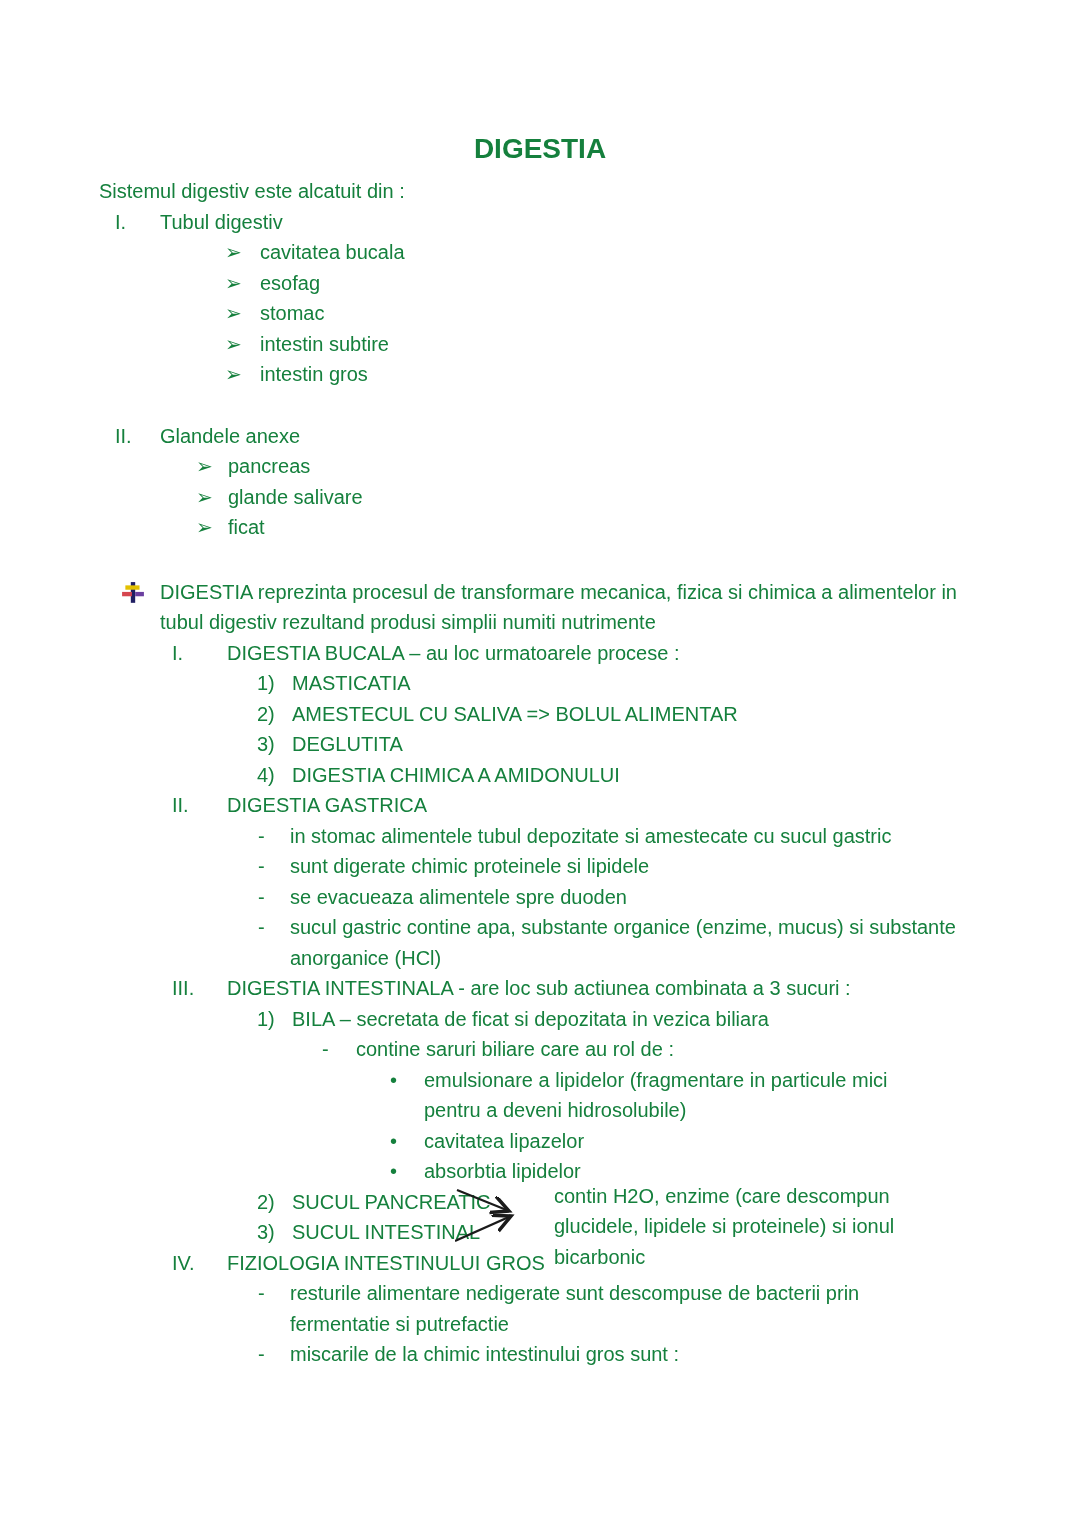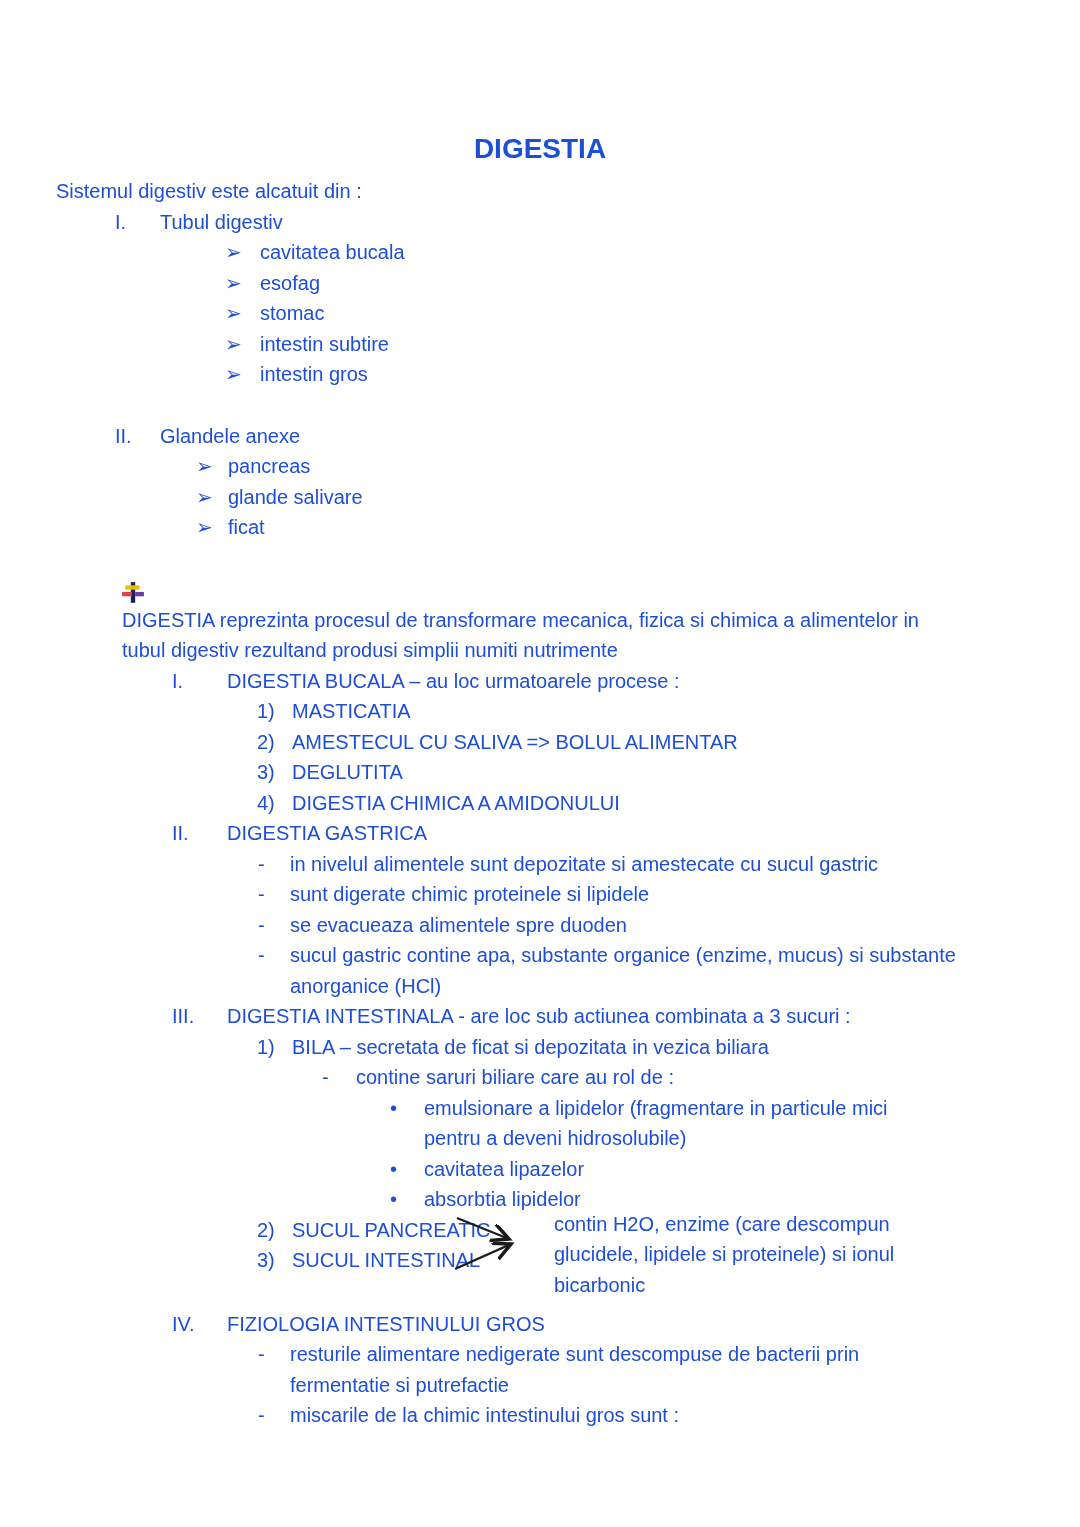--- a/index.html
+++ b/index.html
@@ -2,50 +2,50 @@
 <html><head>
 <meta charset="utf-8">
 <style>
   html,body { margin:0; padding:0; background:#ffffff; }
   .page {
     position:relative;
     width:1080px; height:1527px;
     background:#ffffff;
     font-family:"Liberation Sans", sans-serif;
     font-size:20px;
-    color:#1d4ed8;
+    color:#15803d;
     overflow:hidden;
   }
   .title {
     margin-top:130px;
     text-align:center;
     font-weight:bold;
     font-size:28px;
     line-height:38px;
   }
   .line { line-height:30.5px; }
-  .intro { margin-top:8px; padding-left:56px; }
+  .intro { margin-top:8px; padding-left:99px; }
   .row { display:flex; align-items:flex-start; line-height:30.5px; }
   .marker { flex:0 0 auto; }
   .txt { flex:0 1 auto; }
 
   
   .ind-roman-outer { padding-left:115px; } .ind-roman-outer .marker { width:45px; }
   .ind-arrow-1 { padding-left:225px; } .ind-arrow-1 .marker { width:35px; }
   .ind-arrow-2 { padding-left:196px; } .ind-arrow-2 .marker { width:32px; }
-  .ind-def { padding-left:122px;flex-direction:column; }
+  .ind-def { padding-left:122px; }
   .ind-roman-inner { padding-left:172px; } .ind-roman-inner .marker { width:55px; }
   .ind-num { padding-left:257px; } .ind-num .marker { width:35px; }
   .ind-dash { padding-left:258px; } .ind-dash .marker { width:32px; }
   .ind-dash-deep { padding-left:322px; } .ind-dash-deep .marker { width:34px; }
   .ind-dot { padding-left:390px; } .ind-dot .marker { width:34px; }
 
   .gap-lg { margin-top:31px; }
   .gap-xl { margin-top:34px; }
-  .gap-iv { margin-top:33px; }
+  .gap-iv { }
 
   .w-lead { max-width:810px; }
   .w-gastric { max-width:675px; }
   .w-emuls { max-width:485px; }
   .w-rest { max-width:600px; }
 
   .def-icon { width:22px; height:24px; margin:4px 16px 0 0; flex:0 0 auto; }
 
   .sucuri-block { position:relative; }
   .arrows-svg { position:absolute; left:455px; top:2px; width:85px; height:56px; }
@@ -135,21 +135,21 @@
     <span class="marker">4)</span>
     <span class="txt">DIGESTIA CHIMICA A AMIDONULUI</span>
   </div>
 
   <div class="row ind-roman-inner">
     <span class="marker">II.</span>
     <span class="txt">DIGESTIA GASTRICA</span>
   </div>
   <div class="row ind-dash">
     <span class="marker">-</span>
-    <span class="txt">in nivelul alimentele sunt depozitate si amestecate cu sucul gastric</span>
+    <span class="txt">in stomac alimentele tubul depozitate si amestecate cu sucul gastric</span>
   </div>
   <div class="row ind-dash">
     <span class="marker">-</span>
     <span class="txt">sunt digerate chimic proteinele si lipidele</span>
   </div>
   <div class="row ind-dash">
     <span class="marker">-</span>
     <span class="txt">se evacueaza alimentele spre duoden</span>
   </div>
   <div class="row ind-dash">

